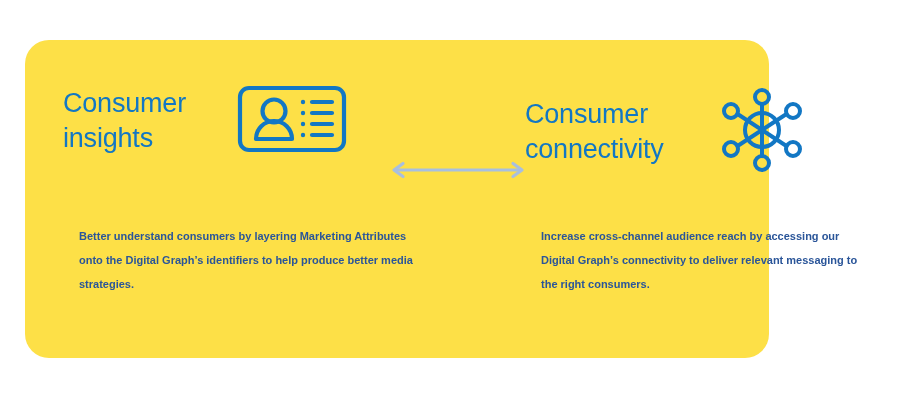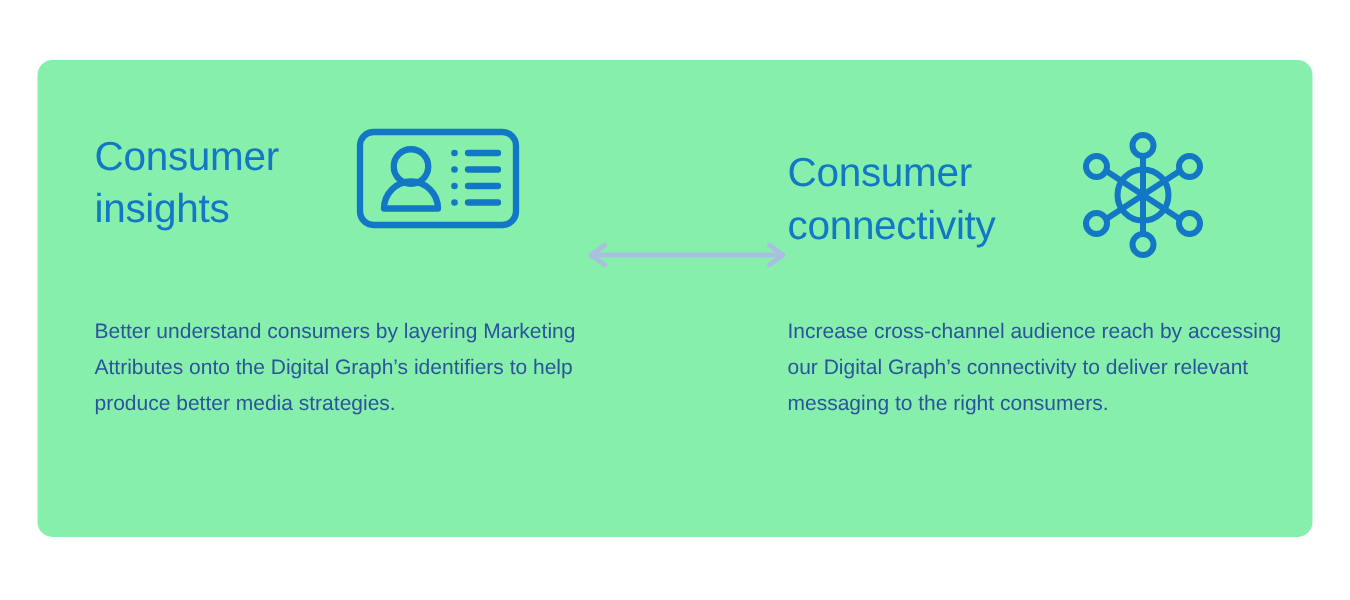--- a/index.html
+++ b/index.html
@@ -12,24 +12,24 @@
     height: 400px;
     font-family: "Liberation Sans", sans-serif;
     overflow: hidden;
     position: relative;
   }
 
   .card {
     position: absolute;
     left: 25px;
     top: 40px;
-    width: 850px;
+    width: 744px;
     height: 318px;
-    background: #86efac;
-    border-radius: 10px;
+    background: #fde047;
+    border-radius: 24px;
     box-sizing: border-box;
   }
 
   .panel {
     position: absolute;
     top: 0;
   }
   .panel-left  { left: 38px;  width: 400px; }
   .panel-right { left: 500px; width: 350px; }
 
@@ -59,25 +59,25 @@
     display: block;
   }
   .panel-left .head-icon  { margin-left: 4px; }
   .panel-right .head-icon { margin-left: 12px; }
 
   .body-text {
     position: absolute;
     top: 168px;
     left: 0;
     color: #2a5599;
-    font-size: 14px;
+    font-size: 11px;
     line-height: 24px;
     white-space: pre-line;
-    margin: 0;
-    font-weight: 400;
+    margin: 16px;
+    font-weight: 700;
   }
   .panel-left .body-text  { width: 345px; }
   .panel-right .body-text { width: 330px; }
 
   .arrow {
     position: absolute;
     left: 363px;
     top: 120px;
     width: 140px;
     height: 20px;

